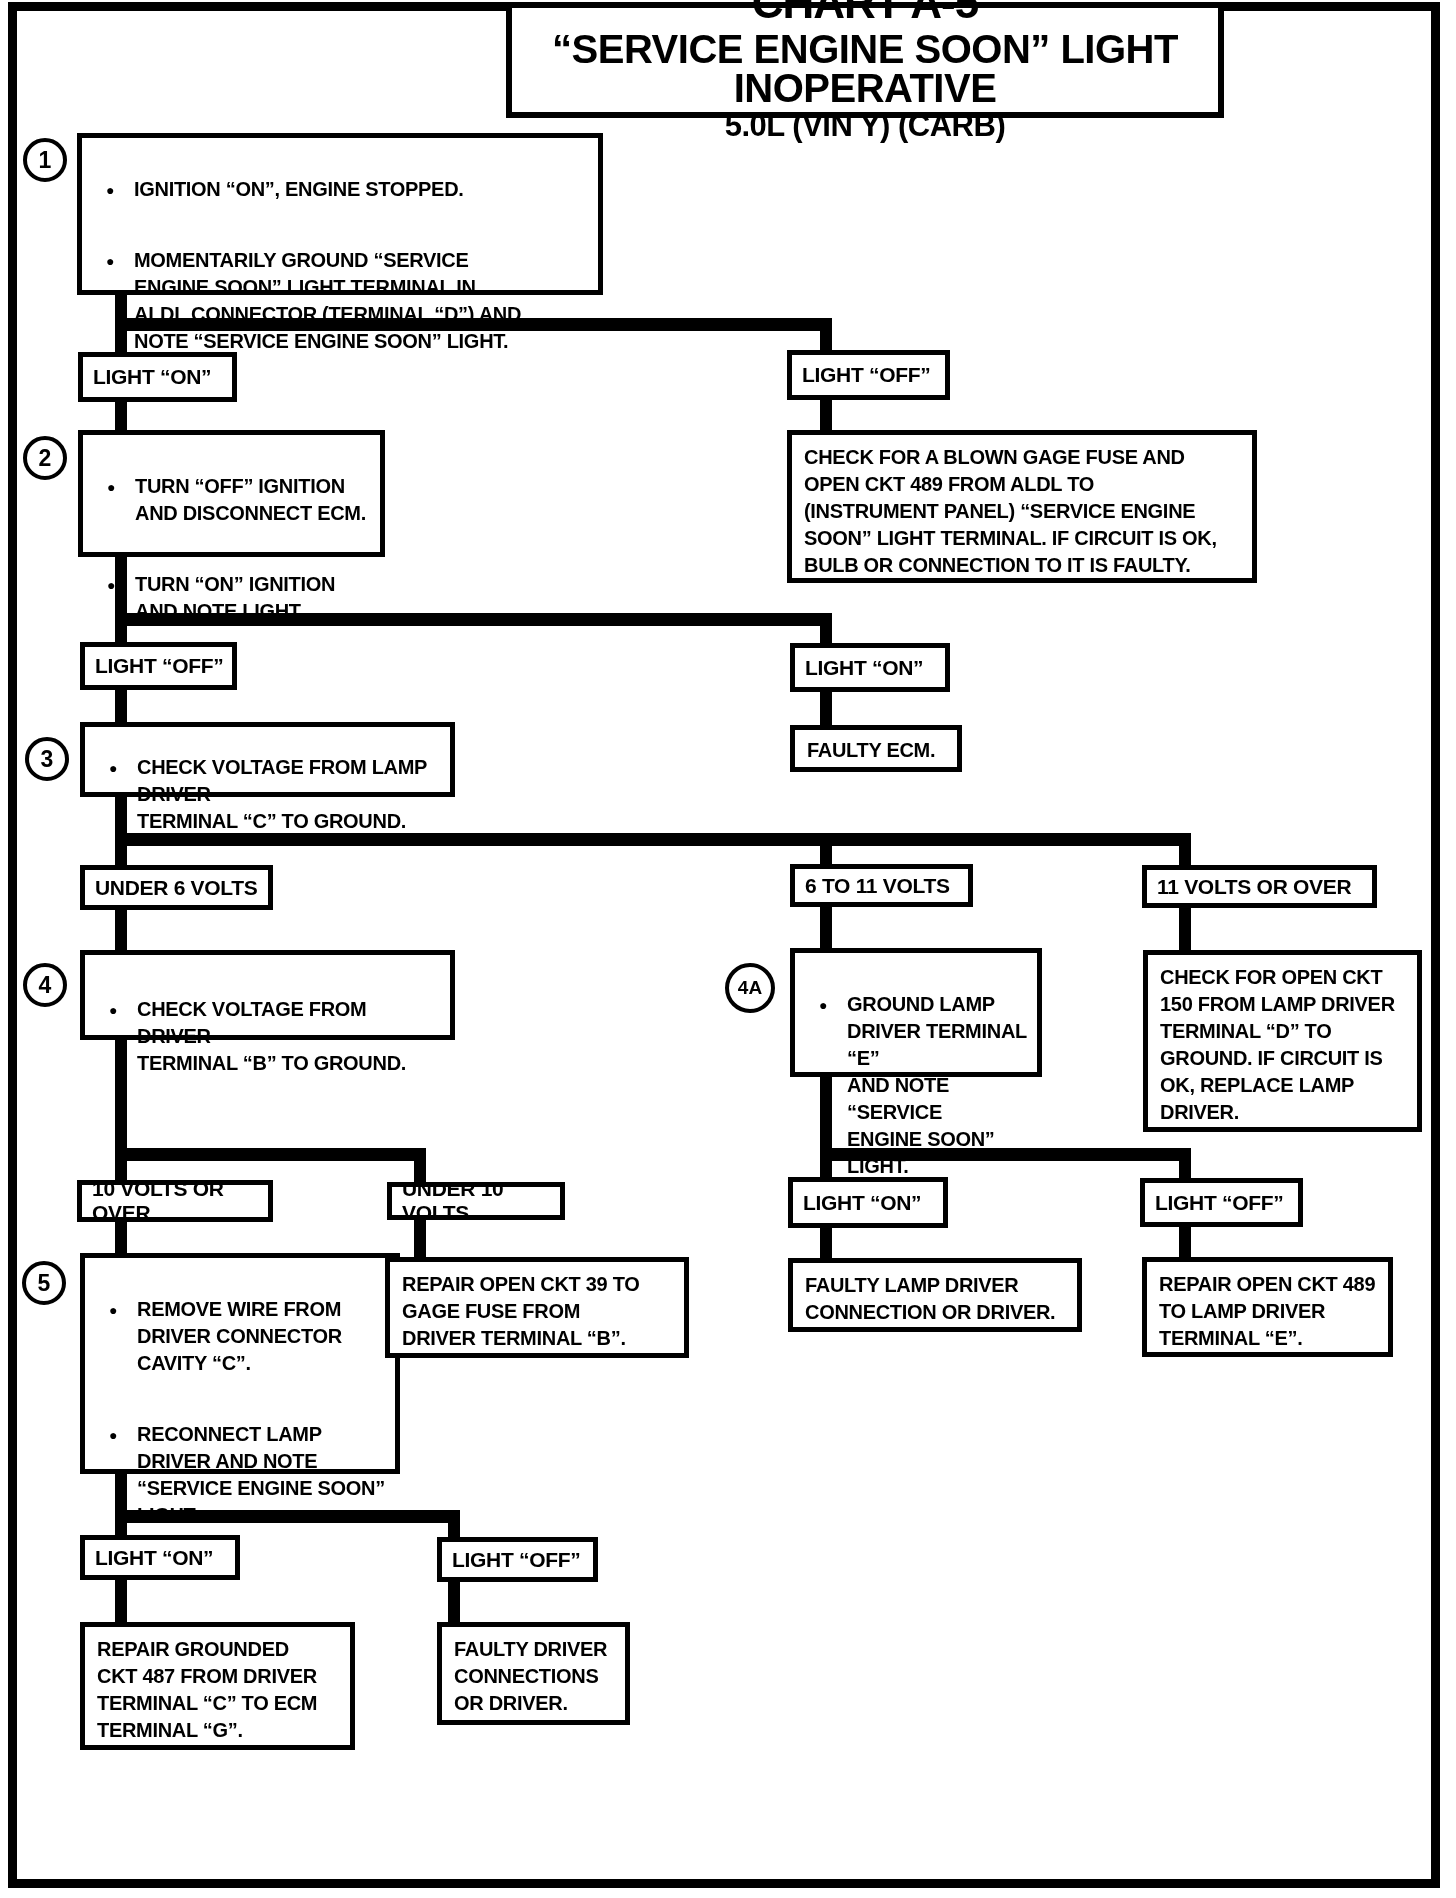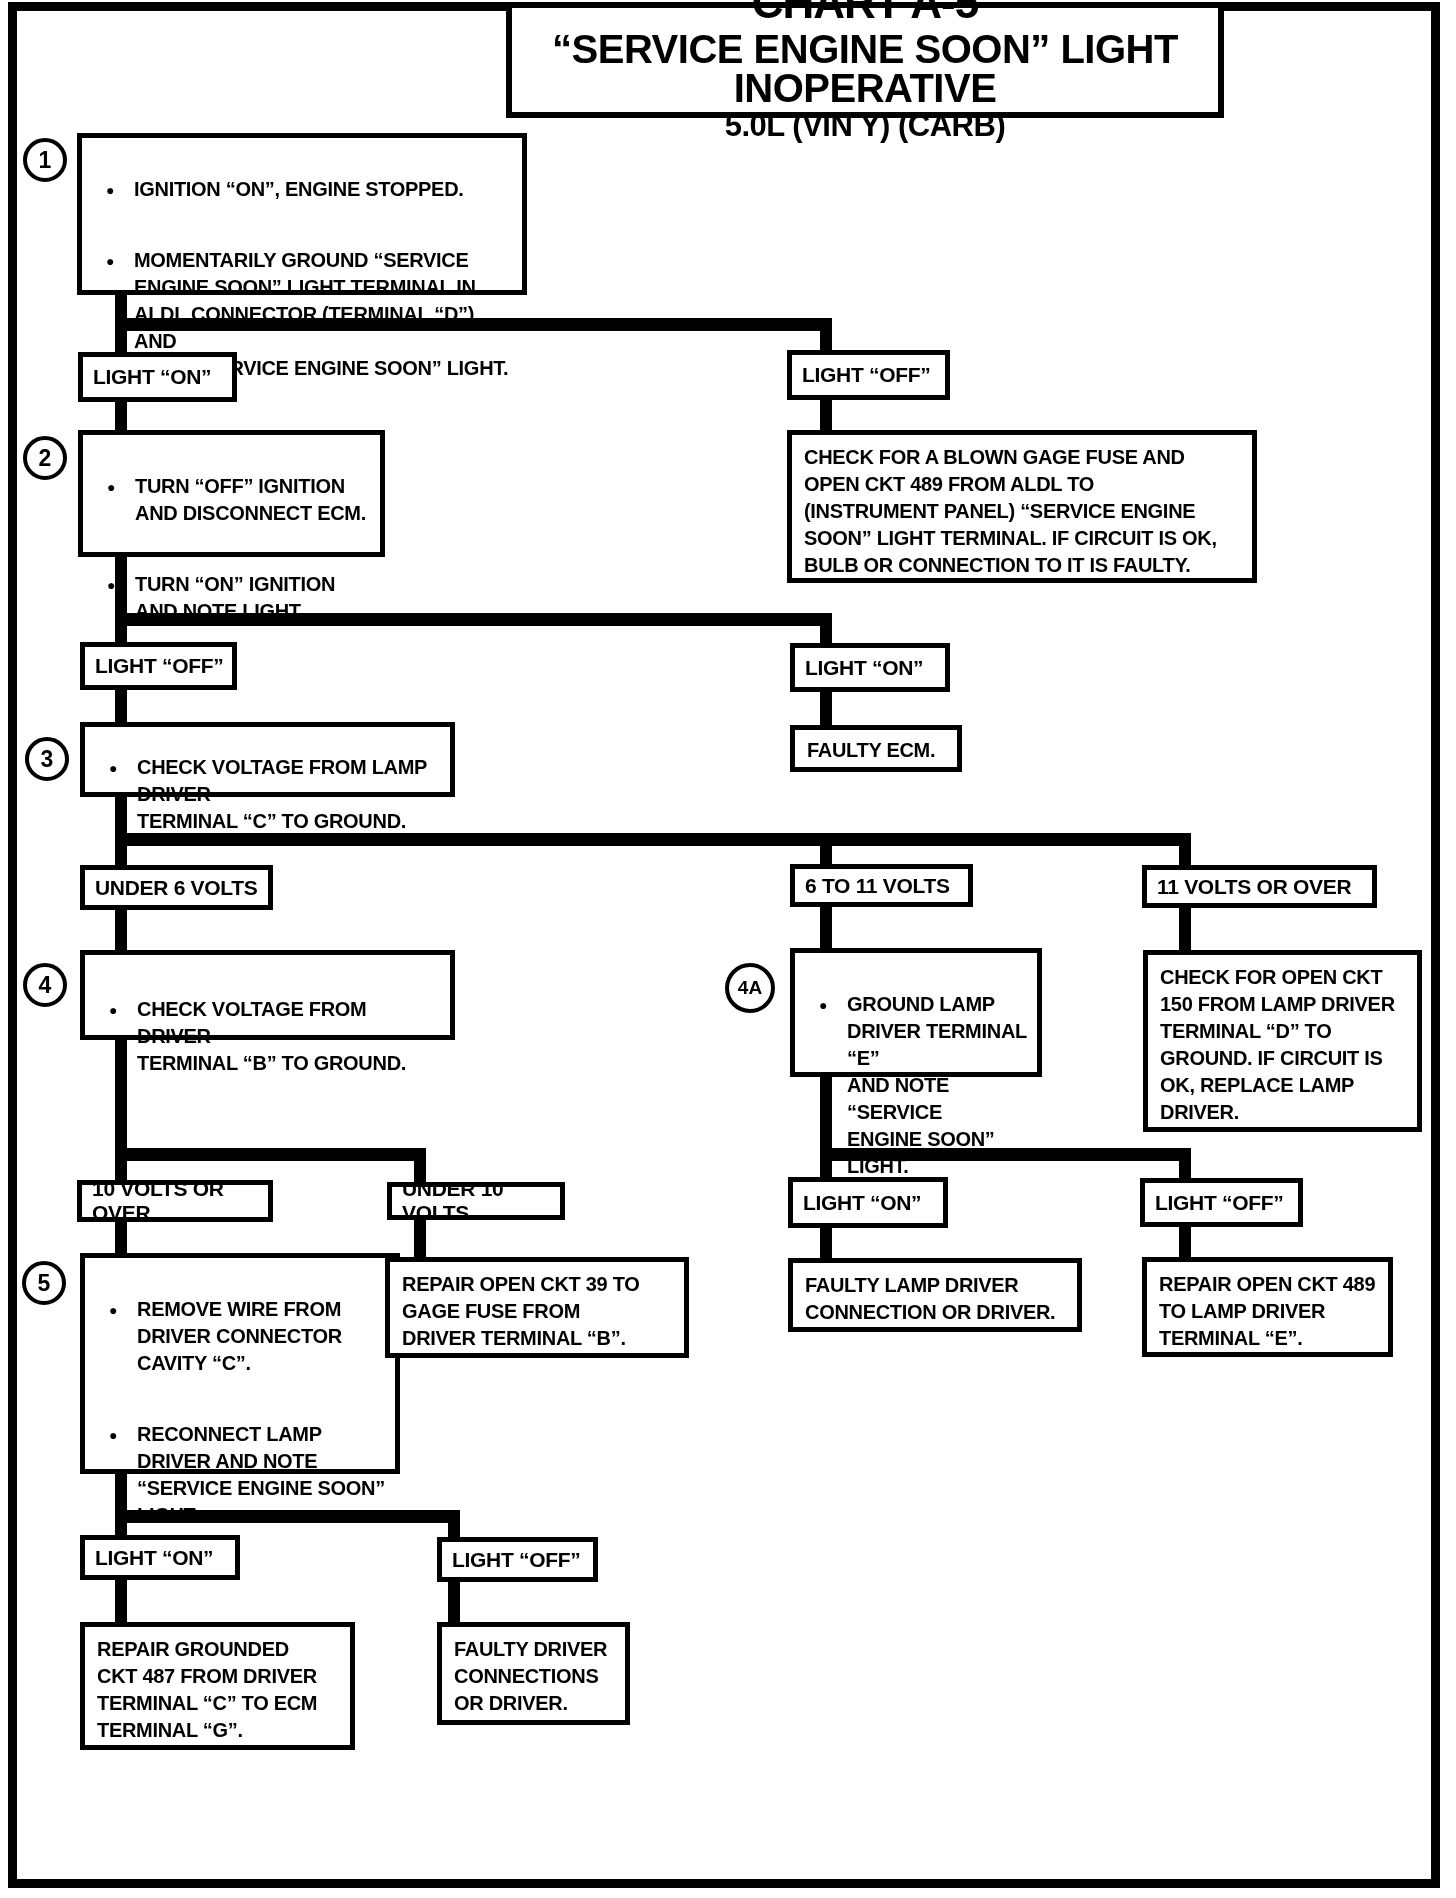--- a/index.html
+++ b/index.html
@@ -109,21 +109,21 @@
   <div class="circle" style="left:23px;top:963px">
       <span>4</span>
     </div>
   <div class="circle small" style="left:725px;top:963px">
       <span>4A</span>
     </div>
   <div class="circle" style="left:22px;top:1261px">
       <span>5</span>
     </div>
 
-  <div class="node" style="left:77px;top:133px;width:450px;height:162px">
+  <div class="node" style="left:77px;top:133px;width:526px;height:162px">
     <ul class="bullets txt">
       <li>IGNITION “ON”, ENGINE STOPPED.</li>
       <li>MOMENTARILY GROUND “SERVICE
 ENGINE SOON” LIGHT TERMINAL IN
 ALDL CONNECTOR (TERMINAL “D”) AND
 NOTE “SERVICE ENGINE SOON” LIGHT.</li>
     </ul>
   </div>
 
   <div class="node label" style="left:78px;top:352px;width:159px;height:50px">LIGHT “ON”</div>

